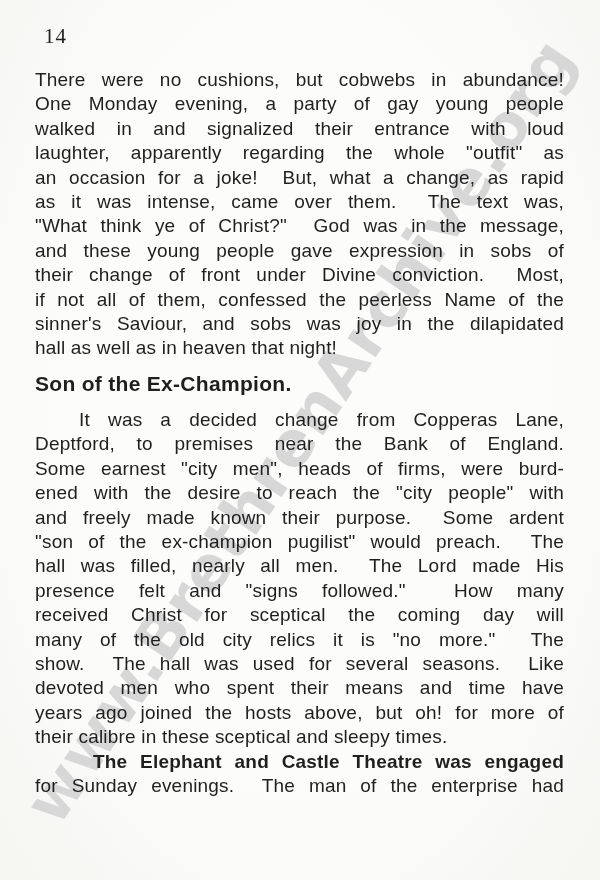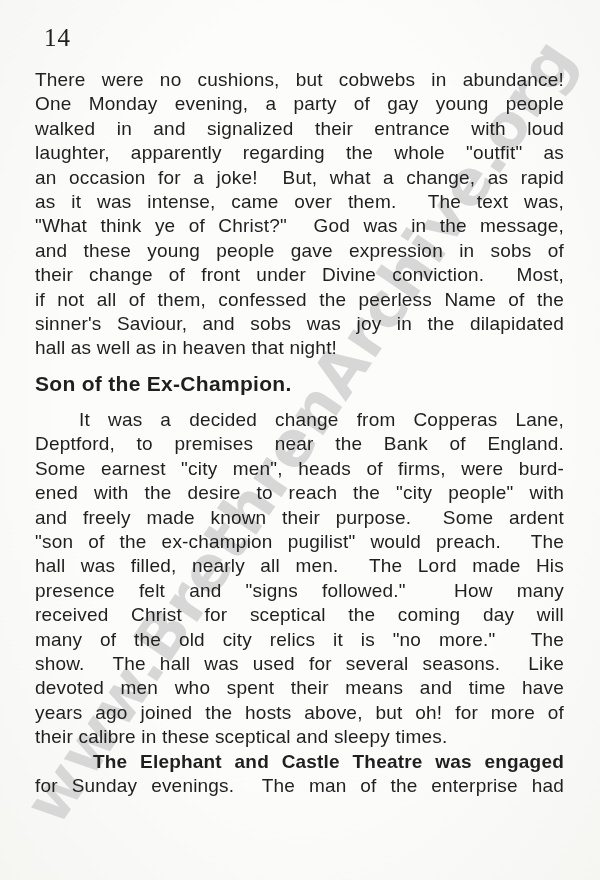--- a/index.html
+++ b/index.html
@@ -20,21 +20,21 @@
     transform:translate(-50%,-50%) rotate(-56deg);
     font-family:"DejaVu Sans","Liberation Sans",sans-serif;
     font-weight:bold;font-size:62px;letter-spacing:1px;
     color:var(--watermark);white-space:nowrap;
     z-index:0;user-select:none;
   }
   .page-header{position:relative;height:22px;padding-top:24px;z-index:1;}
   .page-number{
     position:absolute;left:44px;top:24px;
     font-family:"Liberation Serif","DejaVu Serif",serif;
-    font-size:25px;letter-spacing:1px;
+    font-size:21px;letter-spacing:1px;
   }
   .running-title{
     position:absolute;left:258px;top:22px;transform:translateX(-50%);
     font-family:"Liberation Serif","DejaVu Serif",serif;
     font-style:italic;font-size:20px;letter-spacing:1px;white-space:nowrap;
   }
   .page-body{
     position:relative;z-index:1;
     margin:22px 36px 9px 35px;
     font-size:19px;line-height:24.4px;letter-spacing:0.2px;

